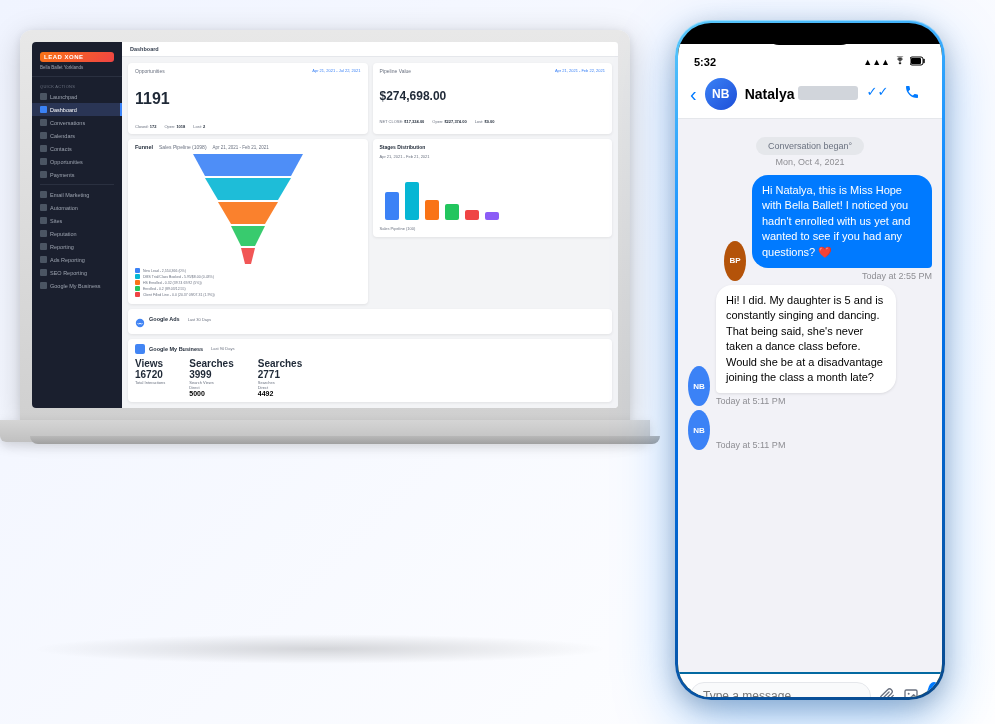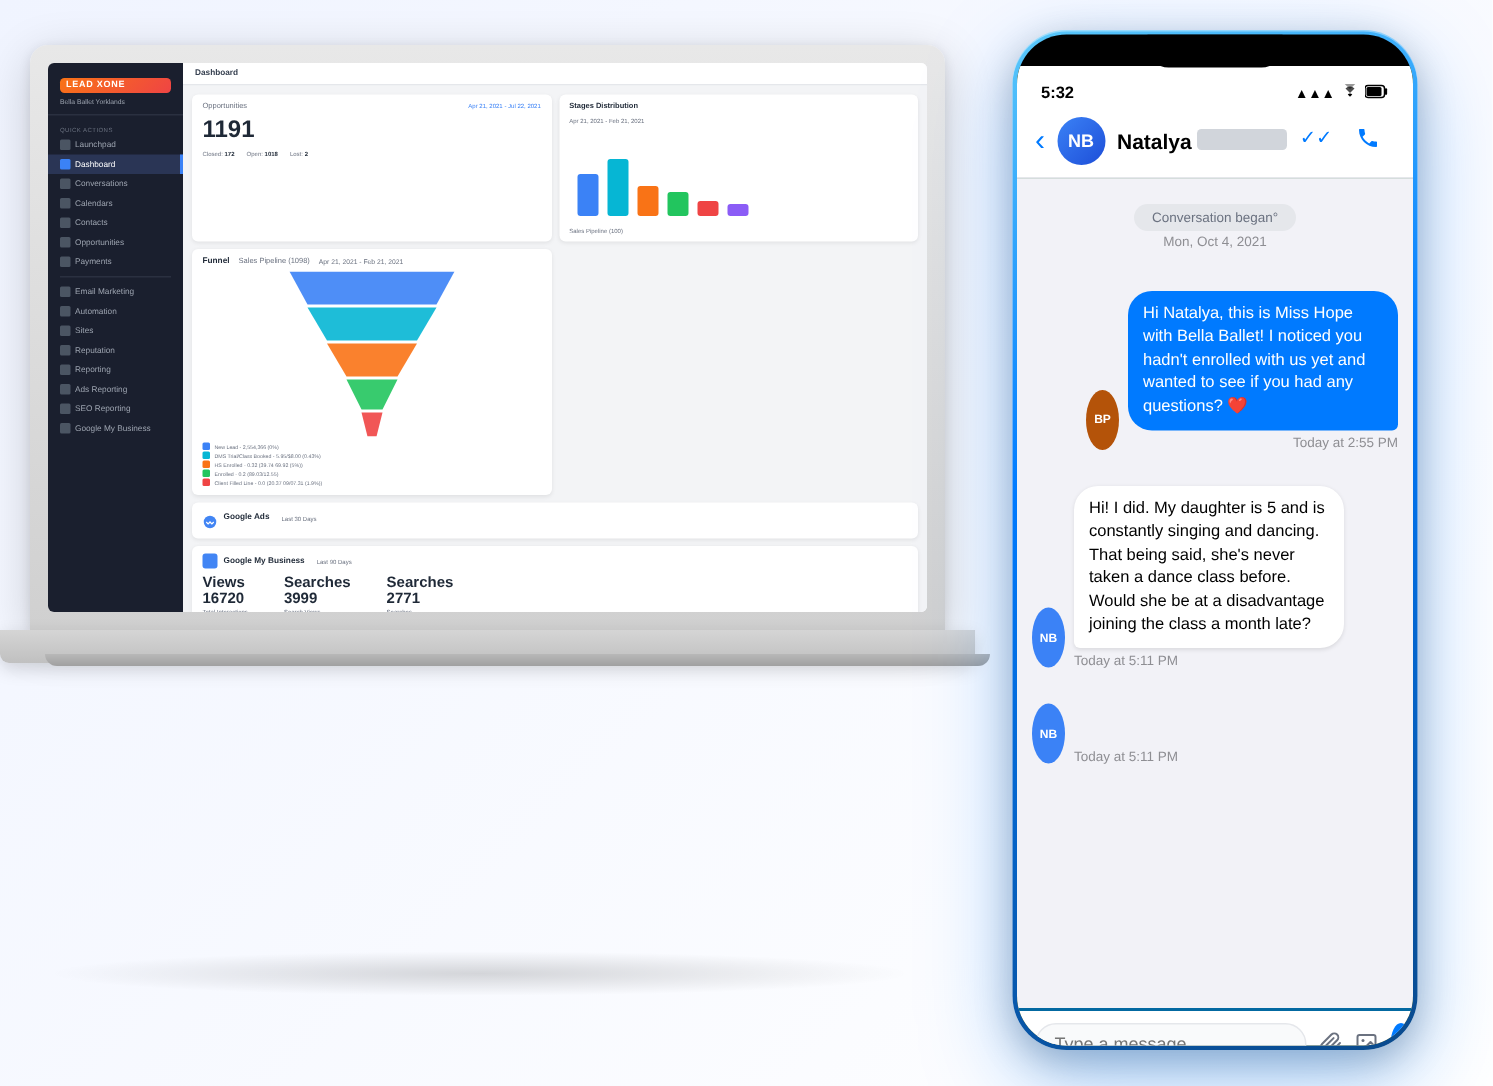--- a/index.html
+++ b/index.html
@@ -204,21 +204,21 @@
     .stat-date {
       font-size: 4px;
       color: #3b82f6;
     }
 
     .stat-value {
       font-size: 16px;
       font-weight: 700;
       color: #1f2937;
       line-height: 1.1;
-      margin: 4px 0;
+      margin: 16px 0;
     }
 
     .stat-breakdown {
       display: flex;
       gap: 8px;
       font-size: 4px;
     }
 
     .stat-item { color: #6b7280; }
     .stat-item span { color: #1f2937; font-weight: 600; }
@@ -469,21 +469,21 @@
     }
 
     
     .messages-area {
       flex: 1;
       background: #f2f2f7;
       padding: 12px 10px;
       overflow-y: auto;
       display: flex;
       flex-direction: column;
-      gap: 24px;
+      gap: 4px;
     }
 
     .msg-row {
       display: flex;
       gap: 6px;
       align-items: flex-end;
     }
 
     .msg-row.outgoing {
       flex-direction: row-reverse;
@@ -693,20 +693,32 @@
                 <span class="stat-date">Apr 21, 2021 - Jul 22, 2021</span>
               </div>
               <div class="stat-value">1191</div>
               <div class="stat-breakdown">
                 <div class="stat-item">Closed: <span>172</span></div>
                 <div class="stat-item">Open: <span>1018</span></div>
                 <div class="stat-item">Lost: <span>2</span></div>
               </div>
             </div>
 
+            <div class="stat-card">
+              <div class="stat-card-header">
+                <span class="stat-title">Pipeline Value</span>
+                <span class="stat-date">Apr 21, 2021 - Feb 22, 2021</span>
+              </div>
+              <div class="stat-value" style="font-size:12px;">$274,698.00</div>
+              <div class="stat-breakdown">
+                <div class="stat-item">NET CLOSE: <span>$17,324.00</span></div>
+                <div class="stat-item">Open: <span>$227,374.00</span></div>
+                <div class="stat-item">Lost: <span>$0.00</span></div>
+              </div>
+            </div>
 
             <div class="funnel-card">
               <div class="funnel-header">
                 <span class="funnel-title">Funnel</span>
                 <span>Sales Pipeline (1098)</span>
                 <span style="color:#6b7280; font-size:4.5px;">Apr 21, 2021 - Feb 21, 2021</span>
               </div>
 
               <div class="funnel-container">
 

